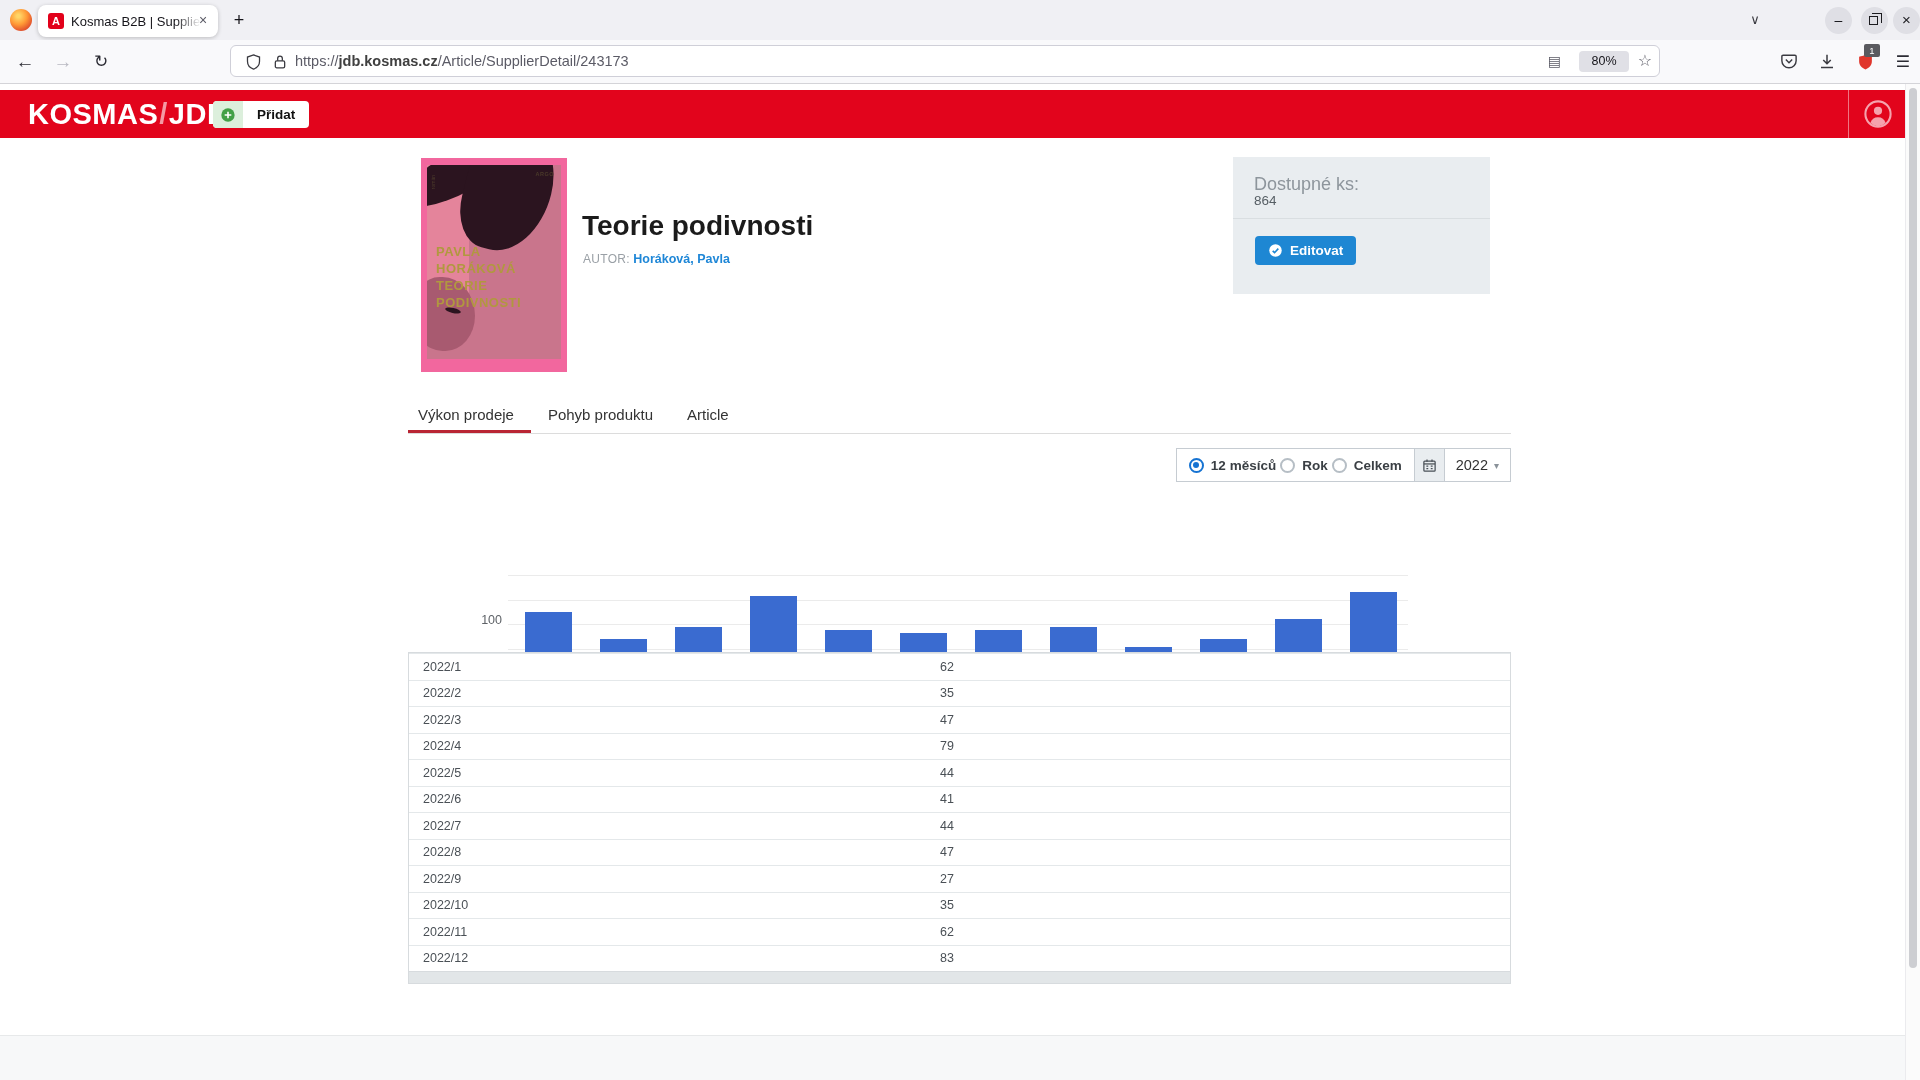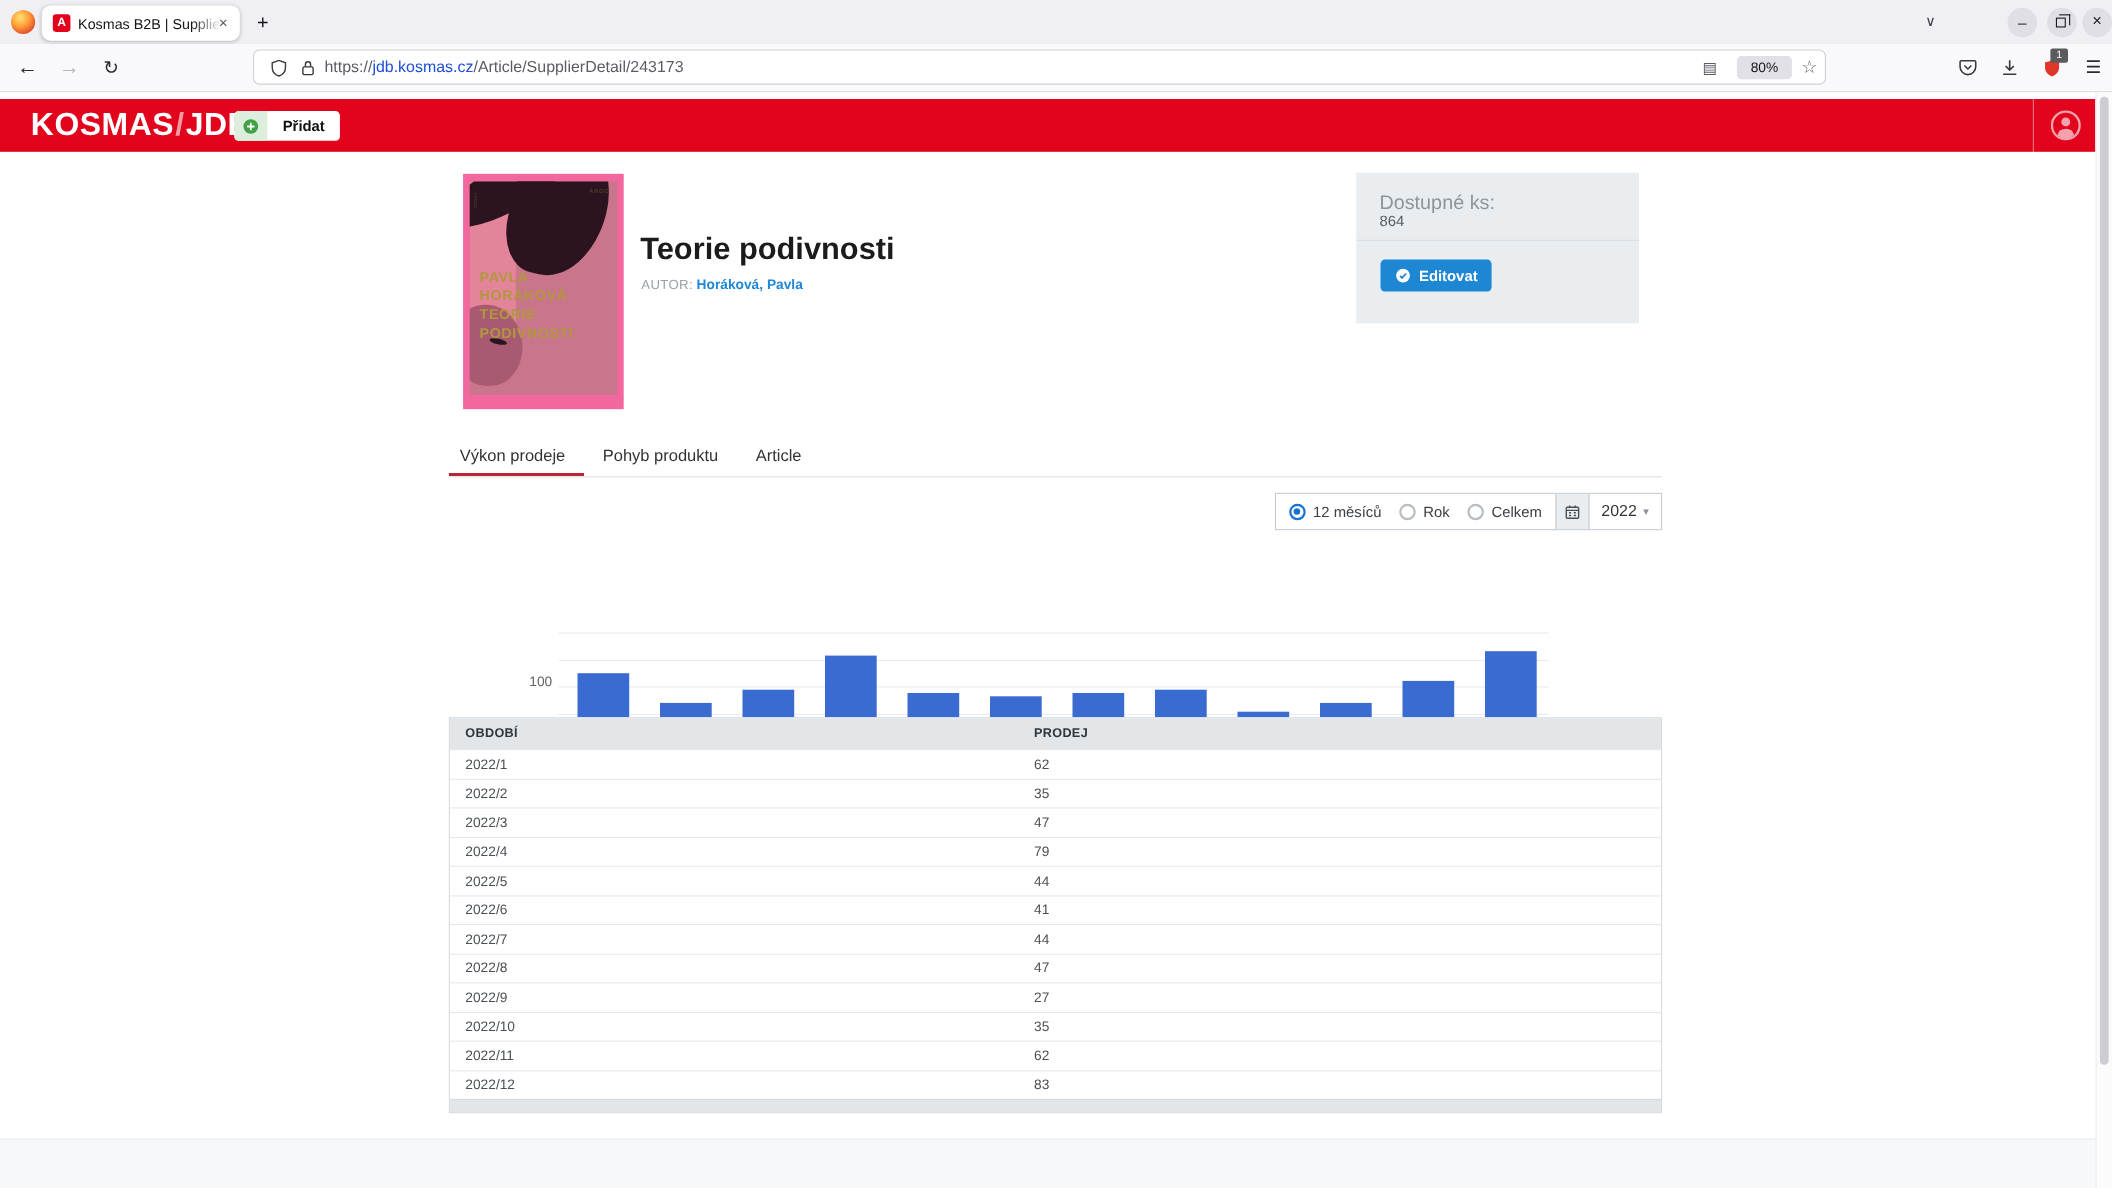--- a/index.html
+++ b/index.html
@@ -28,21 +28,21 @@
   .maxglyph::before { content:''; position:absolute; left:2px; top:-4.5px; width:9px; height:9px; border:1.5px solid #1b1b1f; border-left:none; border-bottom:none; }
 
   .toolbar { position:absolute; left:0; top:40px; width:1920px; height:44px; background:#f9f9fb; border-bottom:1px solid #d4d4d8; }
   .navic { position:absolute; top:9px; width:26px; height:26px; font-size:19px; color:#2b2b33; text-align:center; line-height:25px; }
   .navic.back { left:12px; }
   .navic.fwd  { left:50px; color:#b8b8c1; }
   .navic.rld  { left:88px; font-size:17px; }
   .urlbar { position:absolute; left:230px; top:5px; width:1430px; height:32px; background:#fff; border:1px solid #cfcfd8; border-radius:6px; }
   .urlbar .icn { position:absolute; top:7px; }
   .url-text { position:absolute; left:64px; top:7px; font-size:14.5px; color:#5b5b66; white-space:nowrap; }
-  .url-text b { color:#1d4ed8; font-weight:normal; }
+  .url-text b { color:#404040; font-weight:bold; }
   .reader { position:absolute; right:98px; top:7px; font-size:14px; color:#5b5b66; }
   .zoombadge { position:absolute; right:30px; top:5px; width:50px; height:21px; background:#e0e0e6; border-radius:4px;
     font-size:12.5px; color:#15141a; text-align:center; line-height:21px; }
   .star { position:absolute; right:7px; top:5px; font-size:16px; color:#5b5b66; }
   .tb-right { position:absolute; top:9px; width:26px; height:26px; text-align:center; }
   .pocket { left:1776px; } .dl { left:1814px; } .ublock { left:1852px; } 
   .hamburger { left:1890px; font-size:16px; color:#2b2b33; line-height:26px; }
   .ublock-badge { position:absolute; left:12px; top:-5px; width:16px; height:13px; background:#5a5a5f; border-radius:2px;
     color:#fff; font-size:9.5px; line-height:13px; text-align:center; }
 
@@ -88,21 +88,21 @@
   .edit-btn { position:absolute; left:22px; top:79px; height:29px; background:#1e87d3; border-radius:4px;
     display:flex; align-items:center; gap:7px; padding:0 13px; }
   .edit-btn .lbl { color:#fff; font-size:13.5px; font-weight:bold; }
 
   .tabs { position:absolute; left:0; top:258px; width:1103px; height:38px; border-bottom:1px solid #dcdcdc; display:flex; }
   .tab { padding:0 17px; font-size:15px; color:#333; line-height:37px; }
   .tab:first-child { padding-left:10px; }
   .tab.active { box-shadow:inset 0 -3px 0 #b92534; }
 
   .filterbar { position:absolute; right:0; top:310px; height:34px; display:flex; border:1px solid #c6ccd2; background:#fff; }
-  .radio-group { display:flex; align-items:center; padding:0 12px; gap:16px; }
+  .radio-group { display:flex; align-items:center; padding:0 12px; gap:4px;font-weight:bold; }
   .radio { display:flex; align-items:center; gap:7px; }
   .radio .dot { width:15px; height:15px; border-radius:50%; border:2px solid #b6bec5; background:#fff; position:relative; }
   .radio.selected .dot { border-color:#1673d2; }
   .radio.selected .dot::after { content:''; position:absolute; left:2.5px; top:2.5px; width:6px; height:6px; border-radius:50%; background:#1673d2; }
   .radio .rlabel { font-size:13.5px; color:#3a3f44; }
   .cal-btn { width:31px; border-left:1px solid #c6ccd2; border-right:1px solid #c6ccd2; background:#e9edf0;
     display:flex; align-items:center; justify-content:center; }
   .year-select { display:flex; align-items:center; gap:6px; padding:0 11px; font-size:14.5px; color:#333; }
   .year-select .caret { font-size:10px; color:#8a9299; }
 
@@ -318,24 +318,20 @@
           <div class="xlab" style="left: 703px;">2022/9</div>
           <div class="bar" style="left: 792px; top: 75.7px; height: 34.3px; background: rgb(58, 107, 208);"></div>
           <div class="xlab" style="left: 778px;">2022/10</div>
           <div class="bar" style="left: 867px; top: 56.1px; height: 53.9px; background: rgb(58, 107, 208);"></div>
           <div class="xlab" style="left: 853px;">2022/11</div>
           <div class="bar" style="left: 942px; top: 28.66px; height: 81.34px; background: rgb(58, 107, 208);"></div>
           <div class="xlab" style="left: 928px;">2022/12</div>
         </div>
 
       <div class="sales-table">
-        <div class="thead">
-            <span class="c1">OBDOBÍ</span>
-            <span class="c2">PRODEJ</span>
-          </div>
         <div class="tbody">
             <div class="trow">
               <span class="c1">2022/1</span>
               <span class="c2">62</span>
             </div>
             <div class="trow">
               <span class="c1">2022/2</span>
               <span class="c2">35</span>
             </div>
             <div class="trow">

